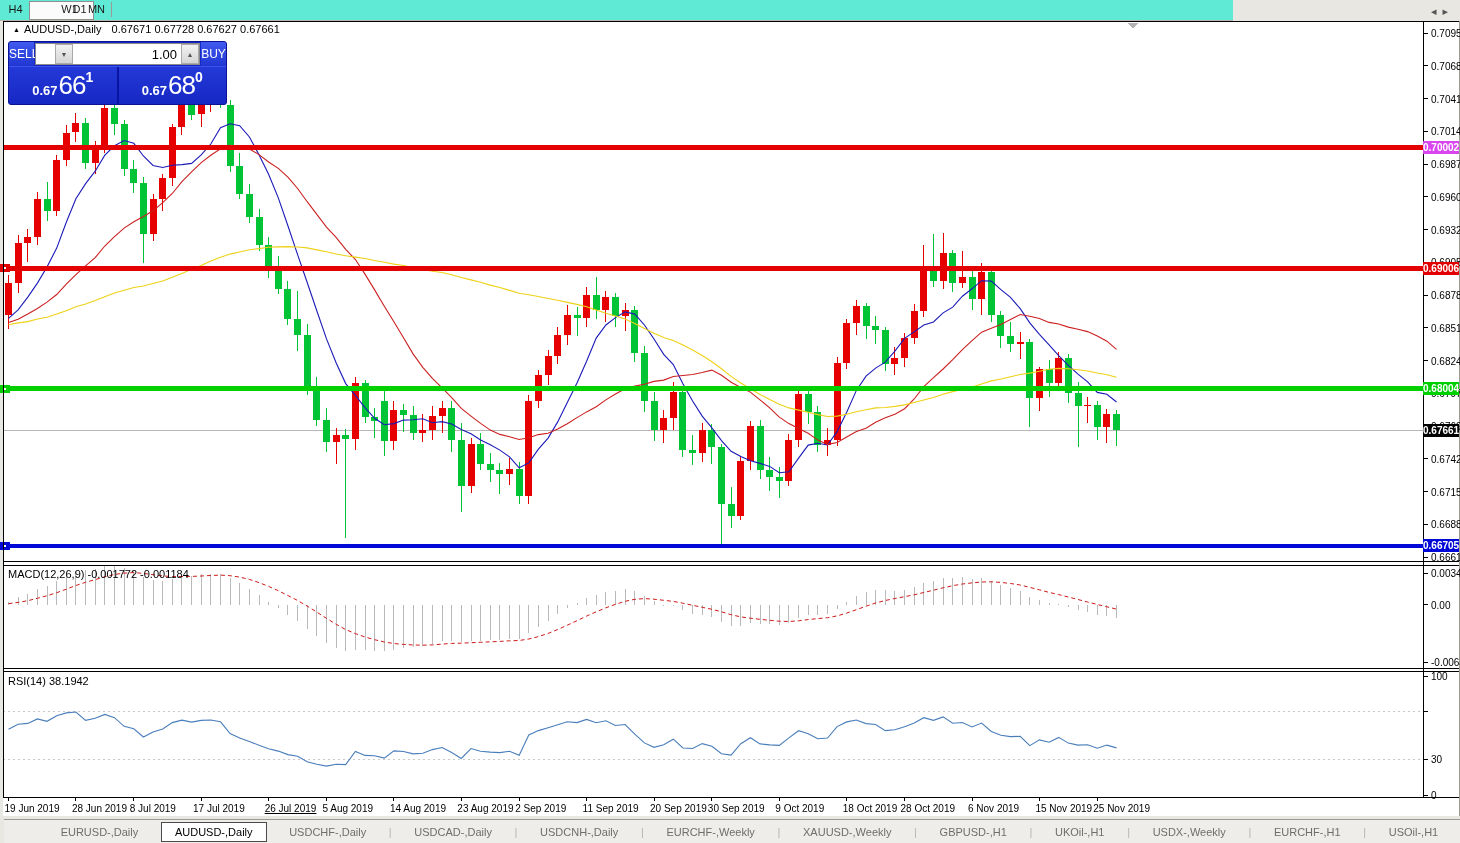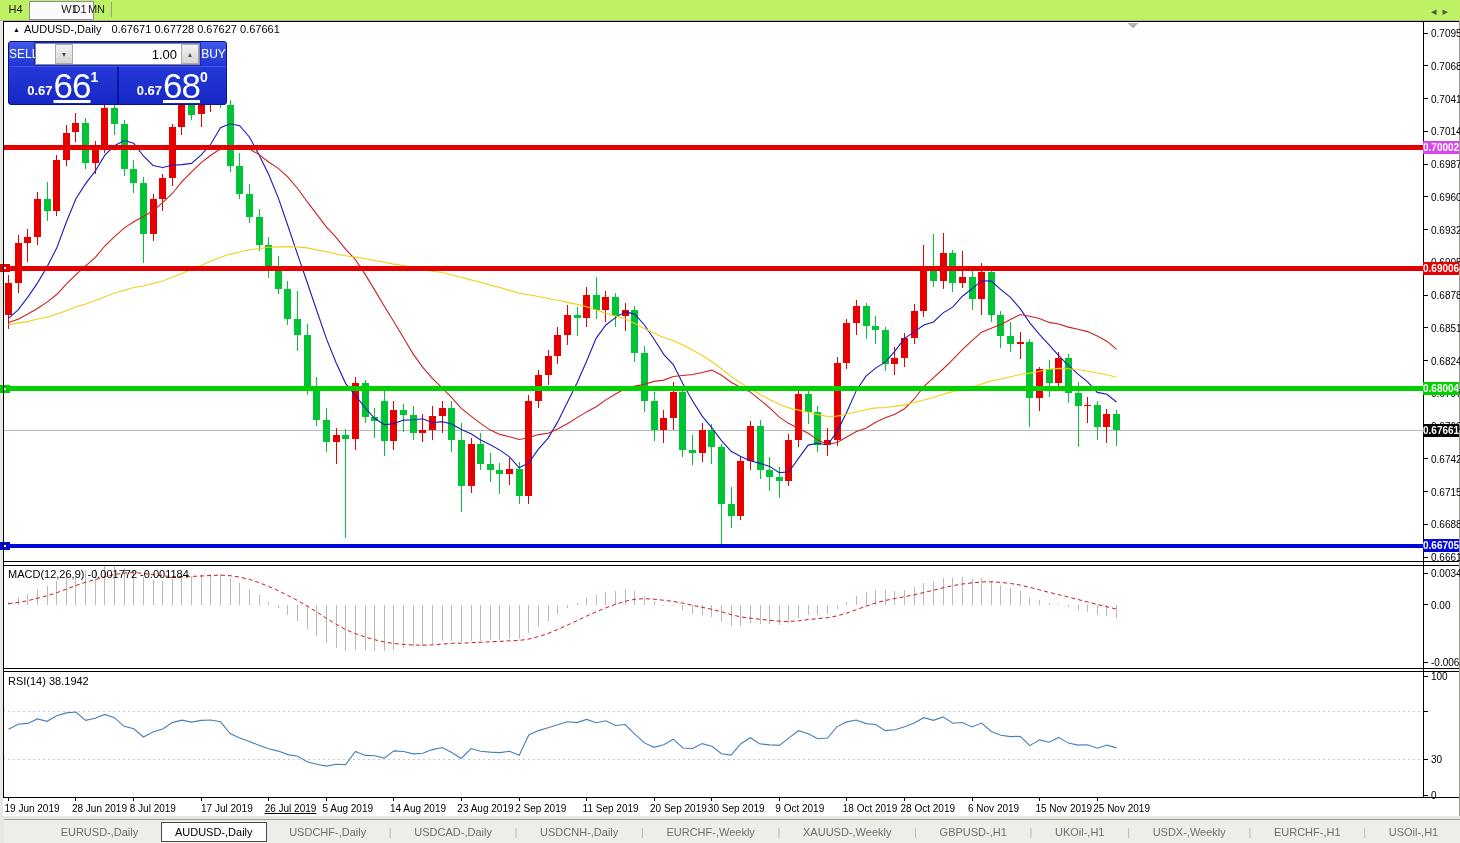--- a/index.html
+++ b/index.html
@@ -1,19 +1,19 @@
 <!DOCTYPE html>
 <html><head>
 <meta charset="utf-8">
 <style>
   html,body{margin:0;padding:0;}
   body{font-family:"Liberation Sans", sans-serif;}
   #app{position:relative;width:1460px;height:843px;background:#e9e7e2;overflow:hidden;}
   
-  #toolbar{position:absolute;left:0;top:0;width:1460px;height:20px;background:#bef264;border-bottom:1px solid #b9b5ac;}
+  #toolbar{position:absolute;left:0;top:0;width:1233px;height:20px;background:#5eead4;border-bottom:1px solid #b9b5ac;}
   .tf-btn{position:absolute;top:1px;height:17px;width:27px;font-size:11px;color:#1a1a1a;text-align:center;line-height:17px;cursor:default;}
   .tf-btn.active{background:#fbfbfb;border:1px solid #8f8f8f;line-height:15px;padding-left:36px;}
   .tb-sep{position:absolute;top:2px;left:111px;width:1px;height:15px;background:#9d9a93;}
   
   #title-row{position:absolute;left:13px;top:23px;font-size:11px;color:#000;z-index:5;}
   #title-row .tri{font-size:7px;position:relative;top:-1px;margin-right:4px;color:#000;}
   #title-row .sym{margin-right:10px;}
   .pane-label{position:absolute;font-size:11px;color:#000;z-index:5;}
   .axis-lbl{position:absolute;left:1431px;width:28px;font-size:10px;color:#000;z-index:4;}
   .tag{position:absolute;left:1423px;width:36px;height:13px;font-size:10px;font-weight:bold;color:#fff;text-align:center;line-height:13px;z-index:5;}
@@ -22,21 +22,21 @@
   #trade-panel{position:absolute;left:8px;top:41px;width:217px;height:62px;z-index:6;
       background:#1527c6;border:1px solid #0a1492;border-radius:3px;overflow:hidden;}
   #tp-row1{display:flex;height:24px;}
   .tp-btn{width:25px;background:linear-gradient(#4059ee,#2136d2);color:#fff;font-size:12px;text-align:center;line-height:24px;cursor:pointer;}
   #vol-box{flex:1;display:flex;background:#fff;border:1px solid #8a8a8a;margin:1px;box-sizing:border-box;padding-left:19px;}
   .spin{width:16px;background:linear-gradient(#f2f2f2,#d5d5d5);border:1px solid #aaa;color:#555;font-size:7px;text-align:center;line-height:20px;cursor:pointer;}
   #vol-val{flex:1;font-size:13px;color:#000;text-align:right;line-height:21px;padding-right:4px;}
   #tp-row2{display:flex;height:37px;border-top:1px solid #3c54ec;}
   .tp-price{flex:1;background:linear-gradient(#2439d8,#1628c4);color:#fff;display:flex;align-items:center;justify-content:center;cursor:pointer;}
   .tp-price .pfx{font-size:13px;font-weight:bold;margin-top:10px;margin-right:1px;}
-  .tp-price .big{font-size:35px;letter-spacing:-1px;text-decoration:underline;}
+  .tp-price .big{font-size:26px;letter-spacing:-1px;}
   .tp-price .sup{font-size:14px;font-weight:bold;position:relative;top:-9px;}
   #tp-row2 .tp-price:first-child{border-right:2px solid #0a14a2;}
   
   #tabbar{position:absolute;left:4px;top:819px;width:1460px;height:24px;background:#efede9;border-top:1px solid #9d9a93;display:flex;align-items:center;font-size:11px;color:#6e6e6e;justify-content:space-between;}
   #tabbar .pad{width:34px;}
   .tab{padding:3px 10px;white-space:nowrap;cursor:pointer;}
   .tab.active{background:#fff;border:1px solid #4a4a4a;color:#000;padding:3px 13px;}
   .tab-sep{color:#b5b5b5;}
   .tab-arrows{position:absolute;right:6px;top:5px;font-size:11px;color:#555;letter-spacing:6px;cursor:pointer;}
   svg{position:absolute;left:0;top:0;z-index:2;}
@@ -554,21 +554,21 @@
       <div class="axis-lbl" style="top: 567.999px; width: 34px;">0.00349</div>
       <div class="axis-lbl" style="top: 599.5px; width: 34px;">0.00</div>
       <div class="axis-lbl" style="top: 656.996px; width: 34px;">-0.00637</div>
       <div class="axis-lbl" style="top: 671px;">100</div>
       <div class="axis-lbl" style="top: 706.7px; margin-left: 44px;">70</div>
       <div class="axis-lbl" style="top: 754.3px;">30</div>
       <div class="axis-lbl" style="top: 790px;">0</div>
       <div class="date-lbl" style="left: 4.5px;">19 Jun 2019</div>
       <div class="date-lbl" style="left: 71.945px;">28 Jun 2019</div>
       <div class="date-lbl" style="left: 129.755px;">8 Jul 2019</div>
-      <div class="date-lbl" style="left: 201px;">17 Jul 2019</div>
+      <div class="date-lbl" style="left: 193px;">17 Jul 2019</div>
       <div class="date-lbl" style="left: 264.645px; text-decoration: underline;">26 Jul 2019</div>
       <div class="date-lbl" style="left: 322.455px;">5 Aug 2019</div>
       <div class="date-lbl" style="left: 389.9px;">14 Aug 2019</div>
       <div class="date-lbl" style="left: 457.345px;">23 Aug 2019</div>
       <div class="date-lbl" style="left: 515.155px;">2 Sep 2019</div>
       <div class="date-lbl" style="left: 582.6px;">11 Sep 2019</div>
       <div class="date-lbl" style="left: 650.045px;">20 Sep 2019</div>
       <div class="date-lbl" style="left: 707.855px;">30 Sep 2019</div>
       <div class="date-lbl" style="left: 775.3px;">9 Oct 2019</div>
       <div class="date-lbl" style="left: 842.745px;">18 Oct 2019</div>

